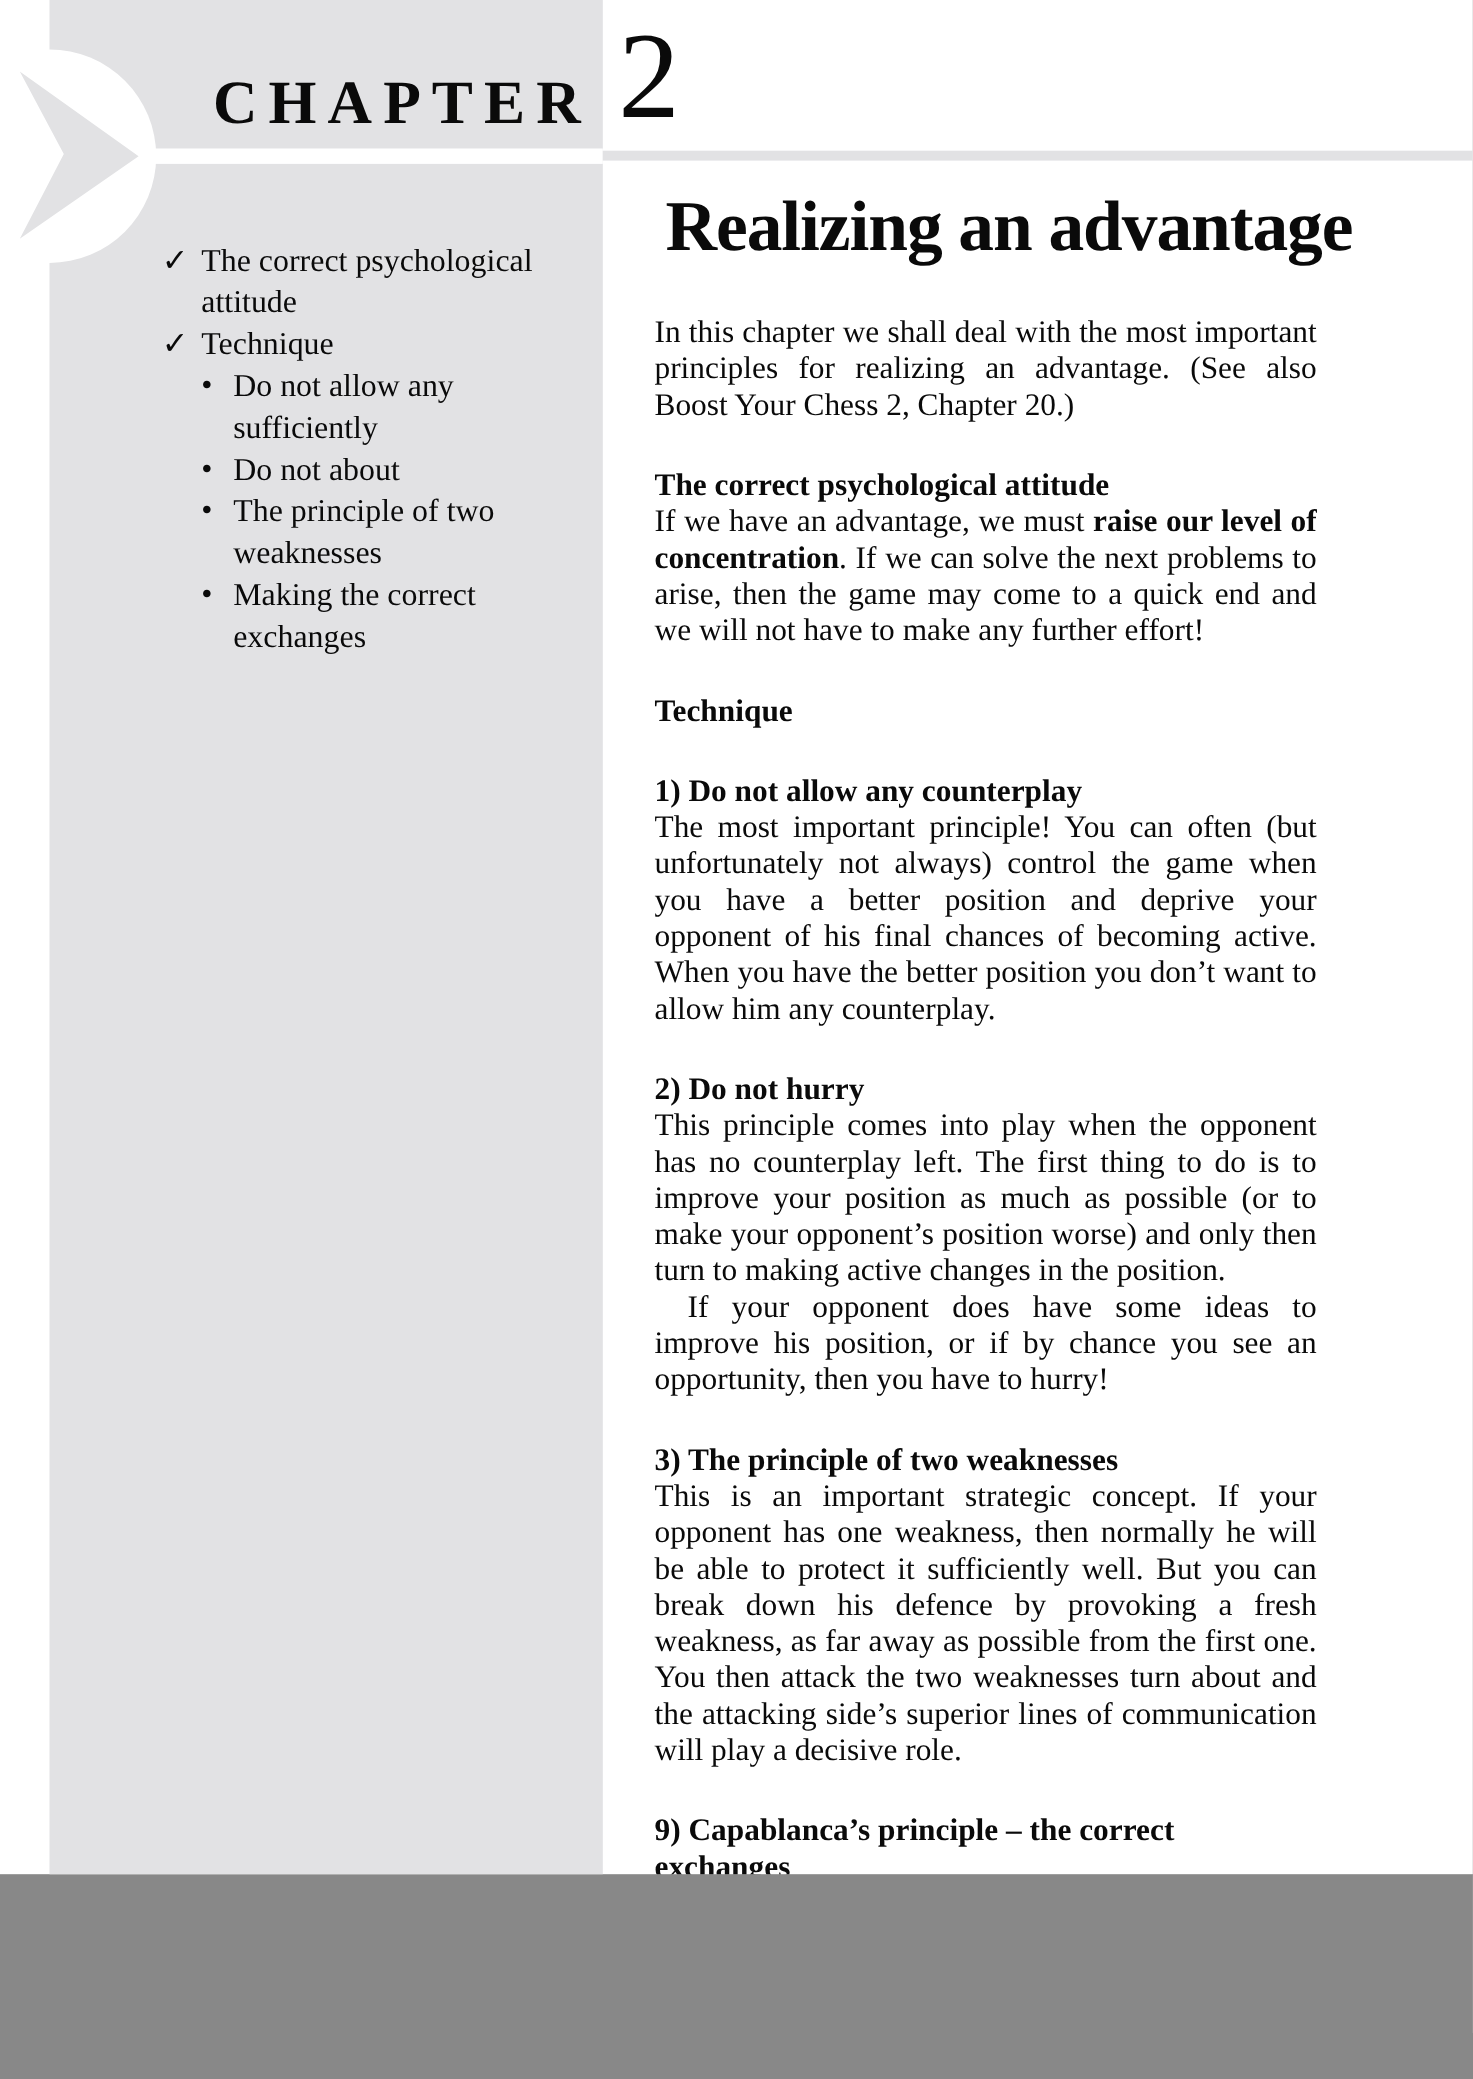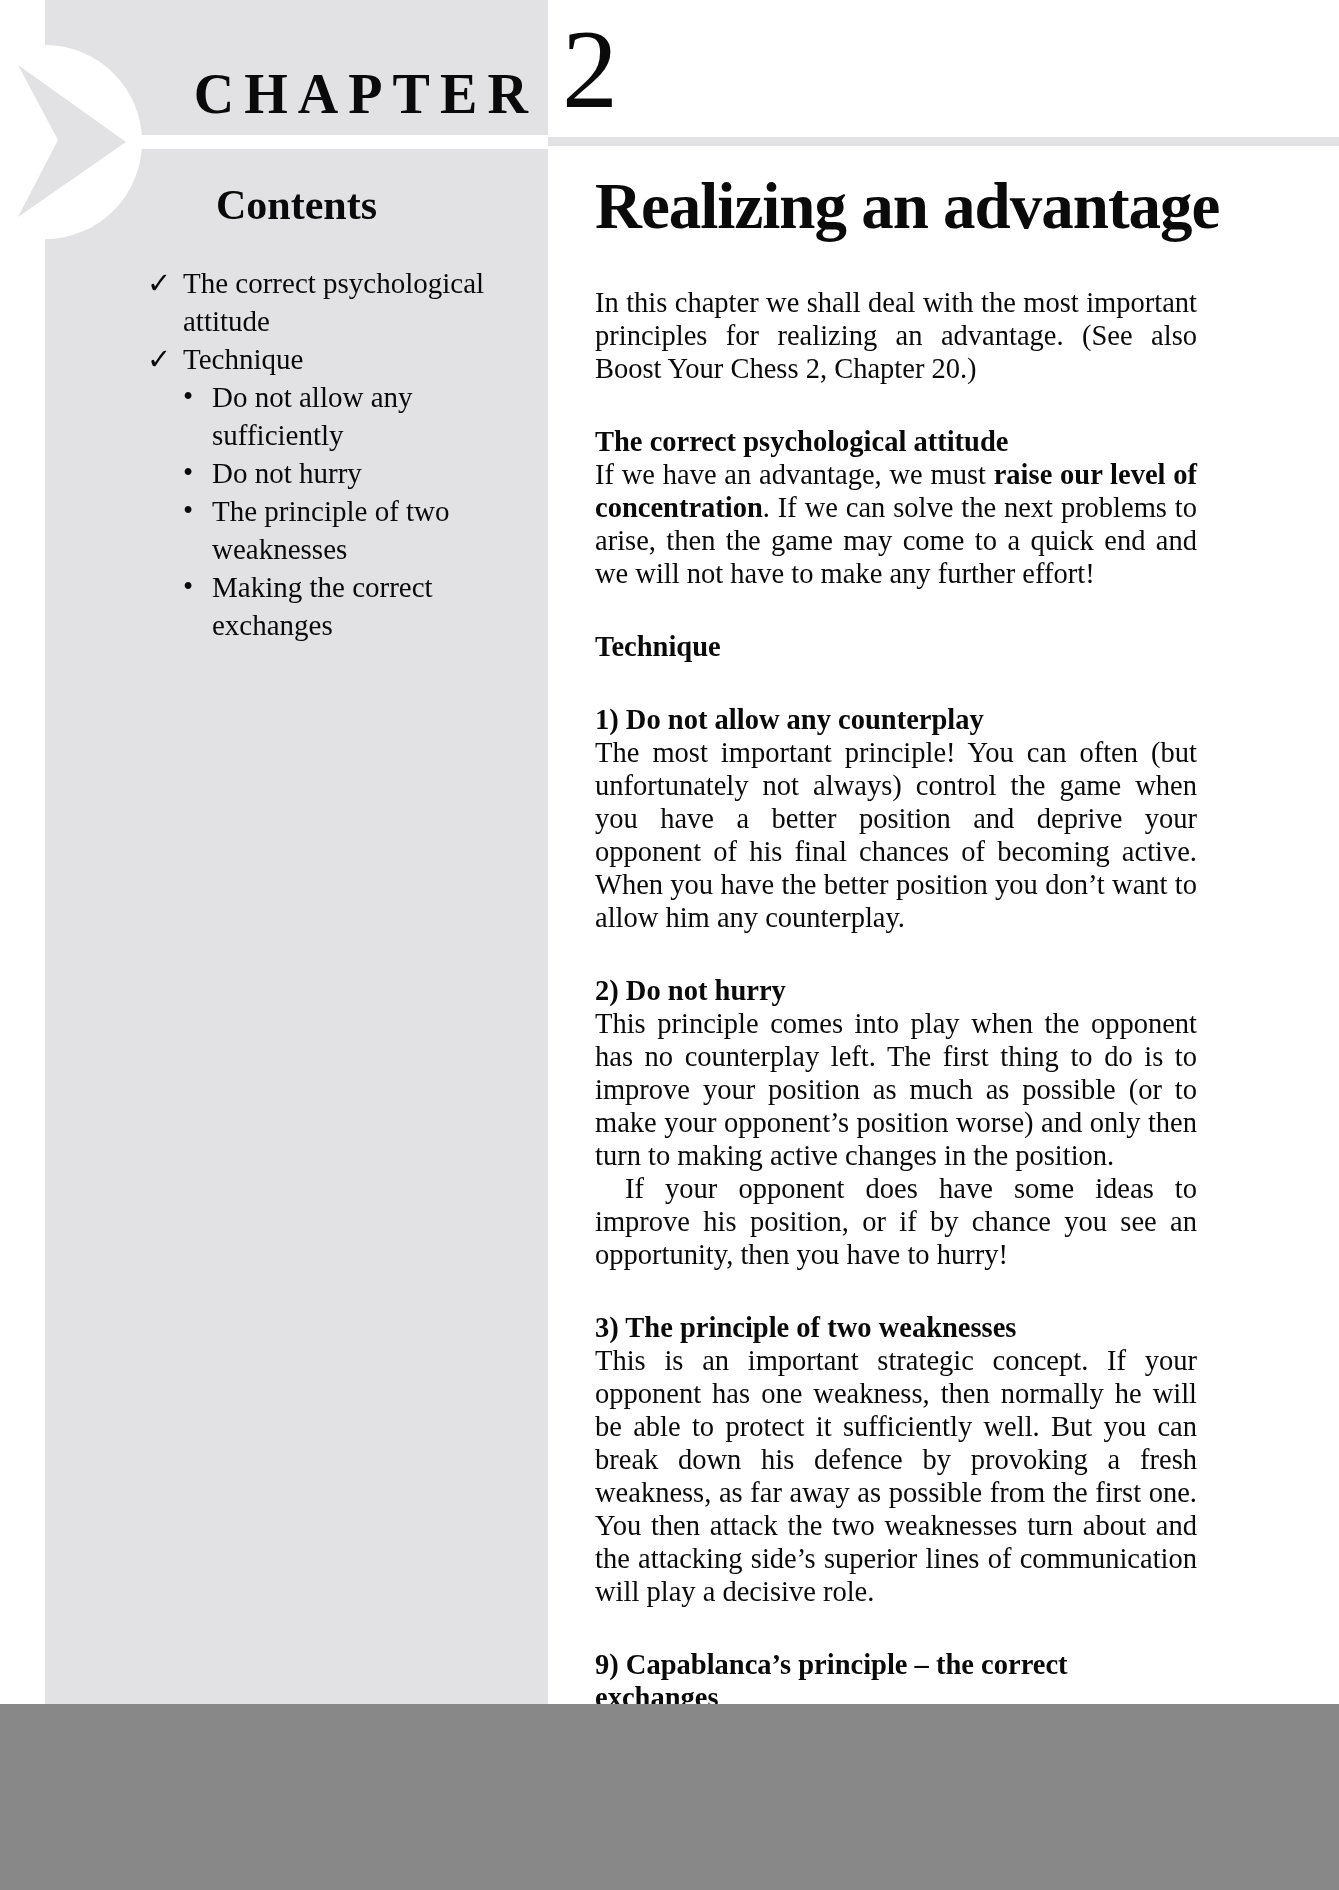--- a/index.html
+++ b/index.html
@@ -66,21 +66,21 @@
   .toc li{position:relative;}
   .toc li.level1{padding-left:138px;}
   .toc li.level1 .marker{position:absolute;left:102px;top:0;}
   .toc li.level2{padding-left:167px;}
   .toc li.level2 .marker{position:absolute;left:138px;top:-1px;}
   
   .main{
     position:absolute;left:595px;top:168px;width:602px;
   }
   .main h1{
-    margin:0 0 42px 0;
+    margin:0 0 42px 10px;
     font-size:65px;line-height:76px;font-weight:bold;
     letter-spacing:-1px;white-space:nowrap;
   }
   .main h3{
     margin:40px 0 0 0;
     font-size:28.5px;line-height:33px;font-weight:bold;
     text-align:left;
   }
   .main p{
     margin:0;
@@ -111,26 +111,25 @@
   <div class="chapter-circle">
     <svg width="194" height="194" viewBox="0 0 194 194">
       <polygon points="70,20 178,97 70,172 110,95" fill="#e2e2e4"></polygon>
     </svg>
   </div>
 
   <div class="chapter-word">CHAPTER</div>
   <div class="chapter-number">2</div>
 
   <div class="contents">
-    <h2>Contents</h2>
     <ul class="toc">
         <li class="level1"><span class="marker">✓</span><span>The correct psychological attitude</span></li>
         <li class="level1"><span class="marker">✓</span><span>Technique</span></li>
         <li class="level2"><span class="marker">•</span><span>Do not allow any sufficiently</span></li>
-        <li class="level2"><span class="marker">•</span><span>Do not hurry</span></li>
+        <li class="level2"><span class="marker">•</span><span>Do not about</span></li>
         <li class="level2"><span class="marker">•</span><span>The principle of two weaknesses</span></li>
         <li class="level2"><span class="marker">•</span><span>Making the correct exchanges</span></li>
       </ul>
   </div>
 
   <div class="main">
     <h1>Realizing an advantage</h1>
     <div>
         <p><span>In this chapter we shall deal with the most important principles for realizing an advantage. (See also </span><span class="italic">Boost Your Chess 2</span><span>, Chapter 20.)</span></p>
         <h3>The correct psychological attitude</h3>

